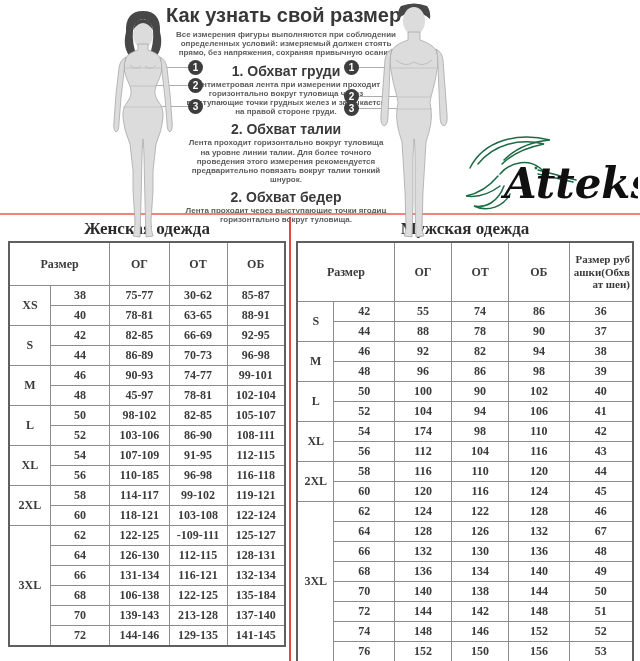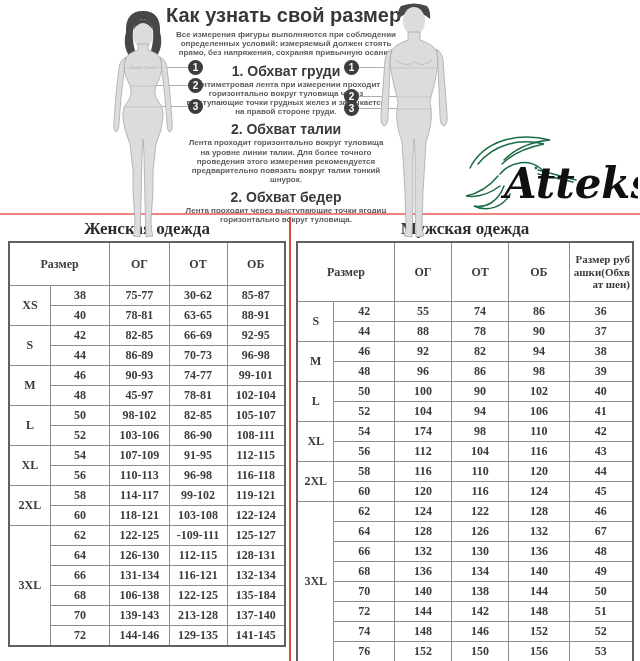--- a/index.html
+++ b/index.html
@@ -201,21 +201,21 @@
           </tr>
           <tr>
             <td rowspan="2">XL</td>
             <td>54</td>
             <td>107-109</td>
             <td>91-95</td>
             <td>112-115</td>
           </tr>
           <tr>
             <td>56</td>
-            <td>110-113</td>
+            <td>110-185</td>
             <td>96-98</td>
             <td>116-118</td>
           </tr>
           <tr>
             <td rowspan="2">2XL</td>
             <td>58</td>
             <td>114-117</td>
             <td>99-102</td>
             <td>119-121</td>
           </tr>

